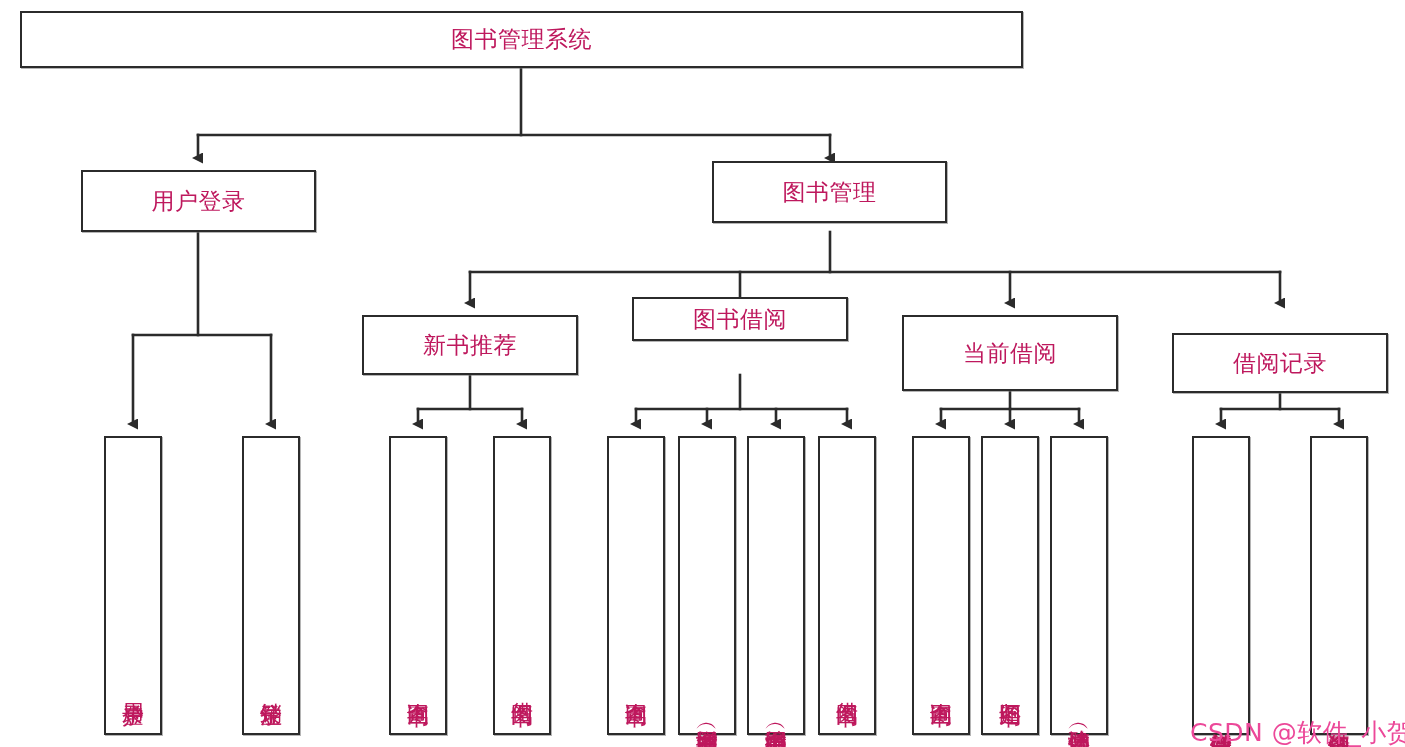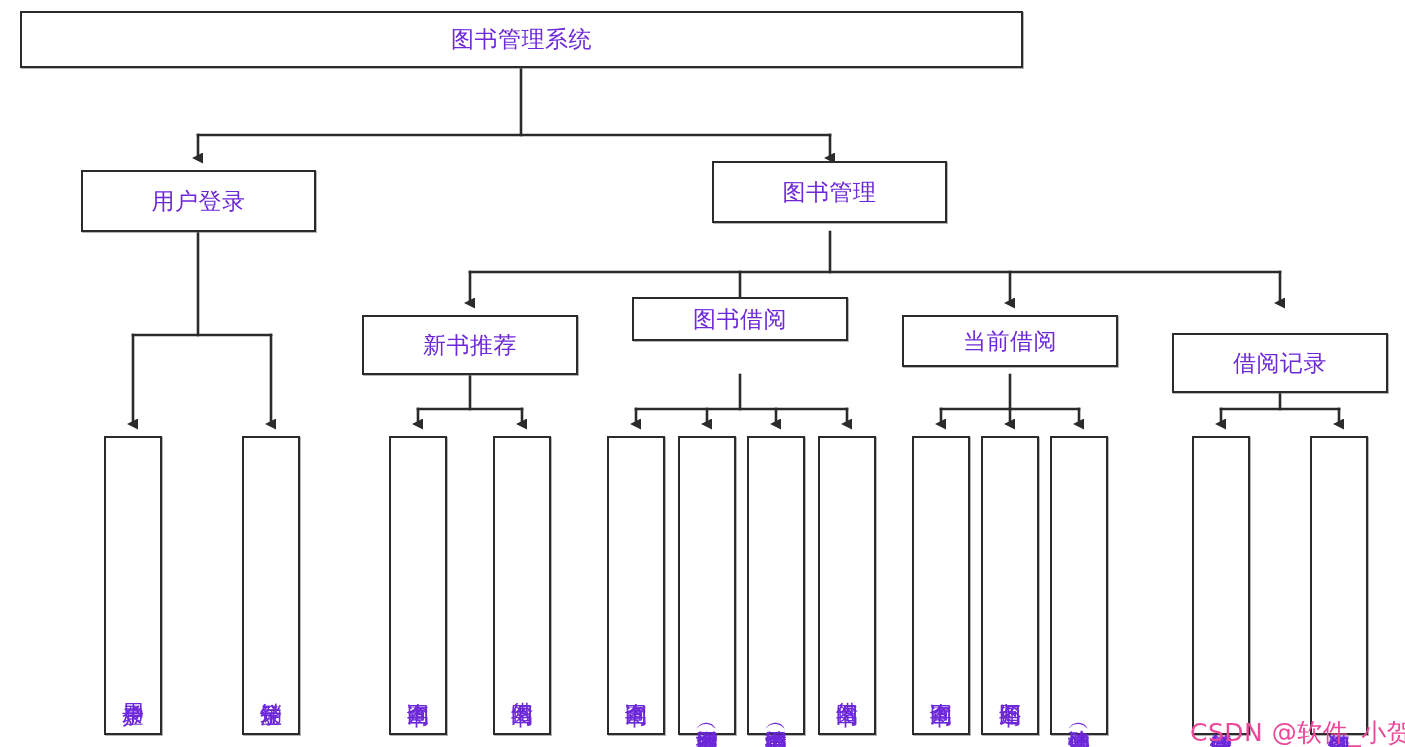--- a/index.html
+++ b/index.html
@@ -23,21 +23,21 @@
     top: 0;
     width: 1405px;
     height: 747px;
     pointer-events: none;
   }
   .node {
     position: absolute;
     box-sizing: border-box;
     border: 2px solid #2b2b2b;
     background: #ffffff;
-    color: #6d28d9;
+    color: #be185d;
     display: flex;
     align-items: center;
     justify-content: center;
     box-shadow: 1px 1px 0 rgba(120,120,120,0.55);
   }
   .node .label {
     font-size: 23px;
     line-height: 1.15;
     letter-spacing: 0.5px;
     white-space: nowrap;
@@ -134,21 +134,21 @@
   <div class="node" style="left:712px; top:161px; width:235px; height:62px;">
     <span class="label">图书管理</span>
   </div>
 
   <div class="node" style="left:362px; top:315px; width:216px; height:60px;text-align:center;">
     <span class="label">新书推荐</span>
   </div>
   <div class="node" style="left:632px; top:297px; width:216px; height:44px;">
     <span class="label">图书借阅</span>
   </div>
-  <div class="node" style="left:902px; top:315px; width:216px; height:52px;text-align:center;">
+  <div class="node" style="left:902px; top:315px; width:216px; height:76px;text-align:center;">
     <span class="label">当前借阅</span>
   </div>
   <div class="node" style="left:1172px; top:333px; width:216px; height:60px;">
     <span class="label">借阅记录</span>
   </div>
 
   <div class="node leaf" style="left:104px; top:436px; width:58px; height:299px;">
     <span class="label">用户登录</span>
   </div>
   <div class="node leaf" style="left:242px; top:436px; width:58px; height:299px;">

